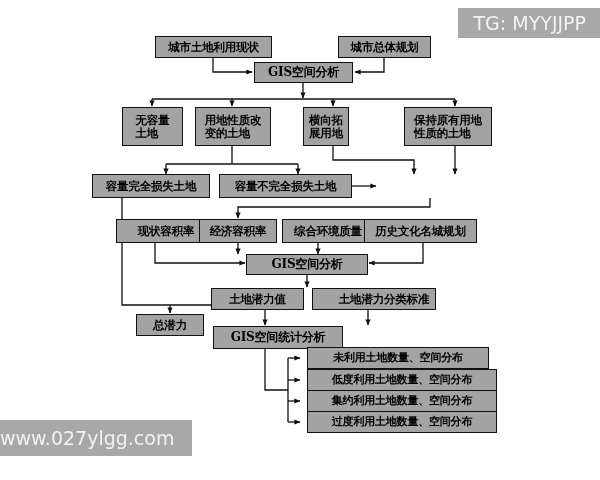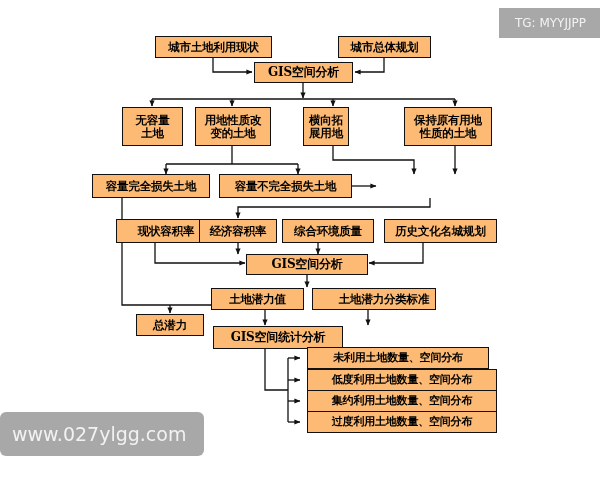--- a/index.html
+++ b/index.html
@@ -12,26 +12,25 @@
     width: 600px;
     height: 480px;
     background: #ffffff;
     overflow: hidden;
     font-family: "DejaVu Sans", "Liberation Sans", sans-serif;
   }
   .node {
     position: absolute;
     box-sizing: border-box;
     border: 1.4px solid #111111;
-    background: #fdba74;
+    background: #a3a3a3;
     color: #000000;
     display: flex;
     align-items: center;
     justify-content: center;
-    text-align: center;
     line-height: 1.12;
     font-weight: 700;
     letter-spacing: -0.2px;
     white-space: pre-line;
     z-index: 3;
   }
   .n-cn  { font-size: 11.5px; }
   .n-gis { font-size: 12px; font-family: "DejaVu Serif", "Liberation Serif", serif; }
   .n-out { font-size: 11px; }
 
@@ -50,29 +49,28 @@
     display: flex;
     align-items: center;
     z-index: 6;
     font-family: "DejaVu Sans", "Liberation Sans", sans-serif;
   }
   #wm-top {
     right: 0px;
     top: 8px;
     height: 30px;
     padding: 0 14px 0 16px;
-    font-size: 12px;
+    font-size: 19px;
   }
   #wm-bottom {
     left: 0px;
     bottom: 24px;
-    height: 44px;
-    padding: 0 18px 0 12px;
+    height: 36px;
+    padding: 0 18px 0 0;
     font-size: 19px;
-    border-radius: 6px;
   }
 </style>
 </head>
 <body>
 
 <div id="canvas">
 
   <svg class="edges" viewBox="0 0 600 480" xmlns="http://www.w3.org/2000/svg">
     <defs>
       <marker id="ar" markerWidth="7" markerHeight="7" refX="5.6" refY="2.6" orient="auto" markerUnits="userSpaceOnUse">
@@ -155,21 +153,21 @@
 
   <div class="node n-cn" style="left:219px;top:174px;width:133px;height:24px;">容量不完全损失土地</div>
 
 
   <div class="node n-cn" style="left:116px;top:219px;width:100px;height:24px;">现状容积率</div>
 
   <div class="node n-cn" style="left:199px;top:219px;width:78px;height:24px;">经济容积率</div>
 
   <div class="node n-cn" style="left:282px;top:219px;width:92px;height:24px;">综合环境质量</div>
 
-  <div class="node n-cn" style="left:384px;top:219px;width:113px;height:24px;">历史文化名城规划</div>
+  <div class="node n-cn" style="left:364px;top:219px;width:113px;height:24px;">历史文化名城规划</div>
 
   <div class="node n-gis" style="left:246px;top:254px;width:122px;height:21px;">GIS空间分析</div>
 
   <div class="node n-cn" style="left:211px;top:288px;width:93px;height:22px;">土地潜力值</div>
 
   <div class="node n-cn" style="left:312px;top:288px;width:124px;height:22px;padding-left:20px;">土地潜力分类标准</div>
 
   <div class="node n-cn" style="left:136px;top:314px;width:68px;height:22px;">总潜力</div>
 
   <div class="node n-gis" style="left:213px;top:326px;width:130px;height:23px;">GIS空间统计分析</div>

